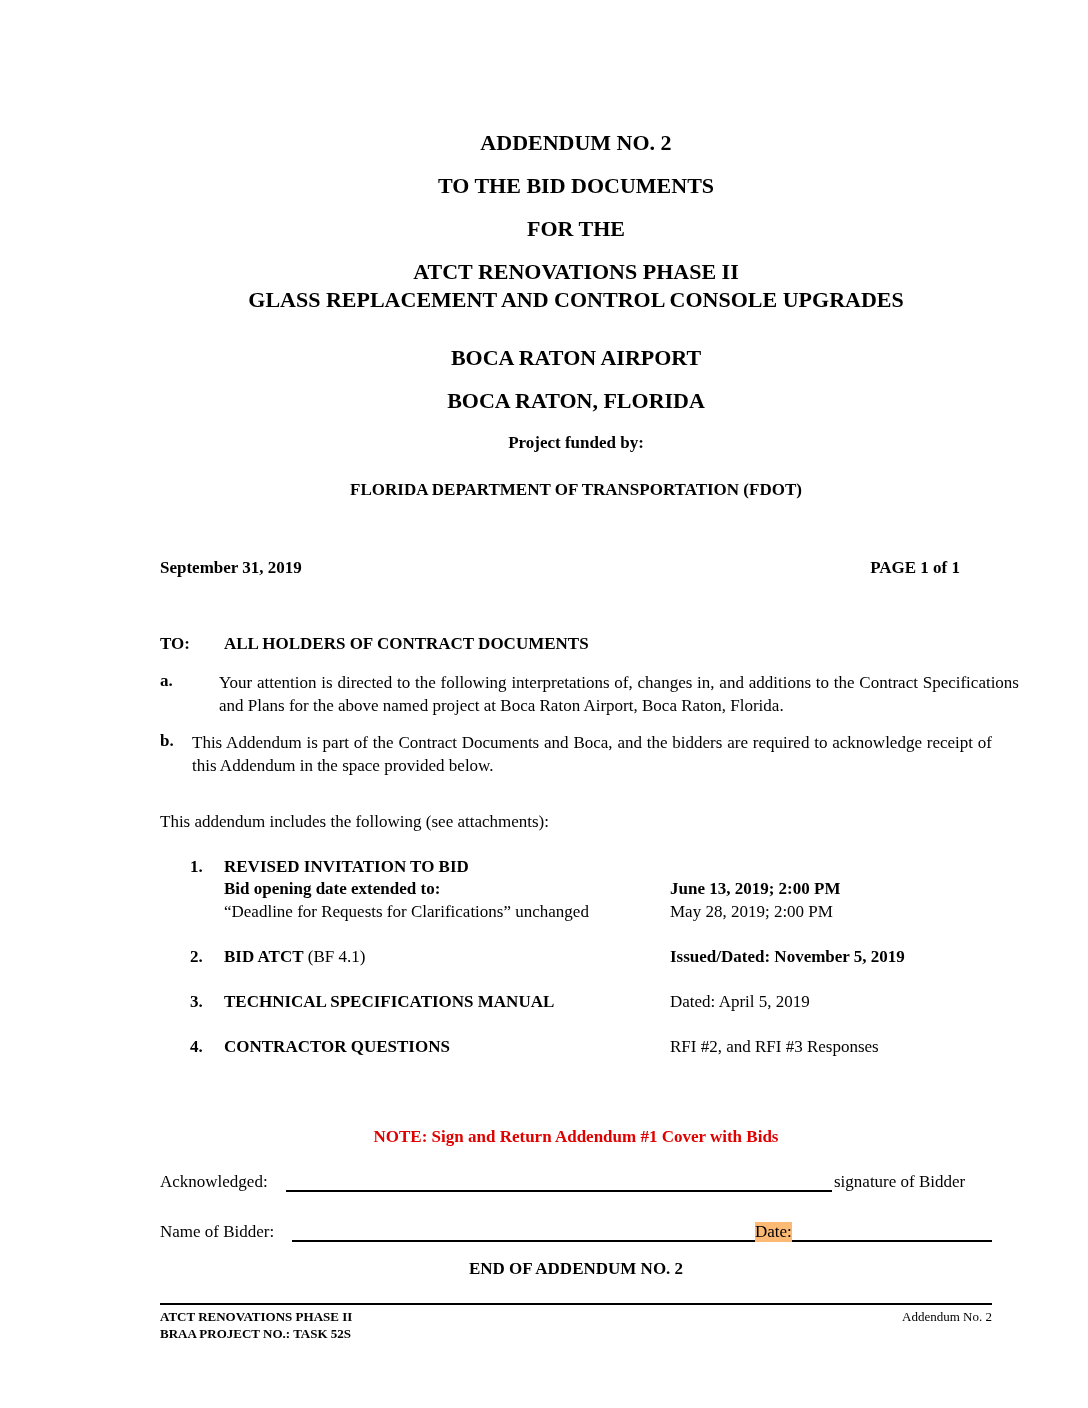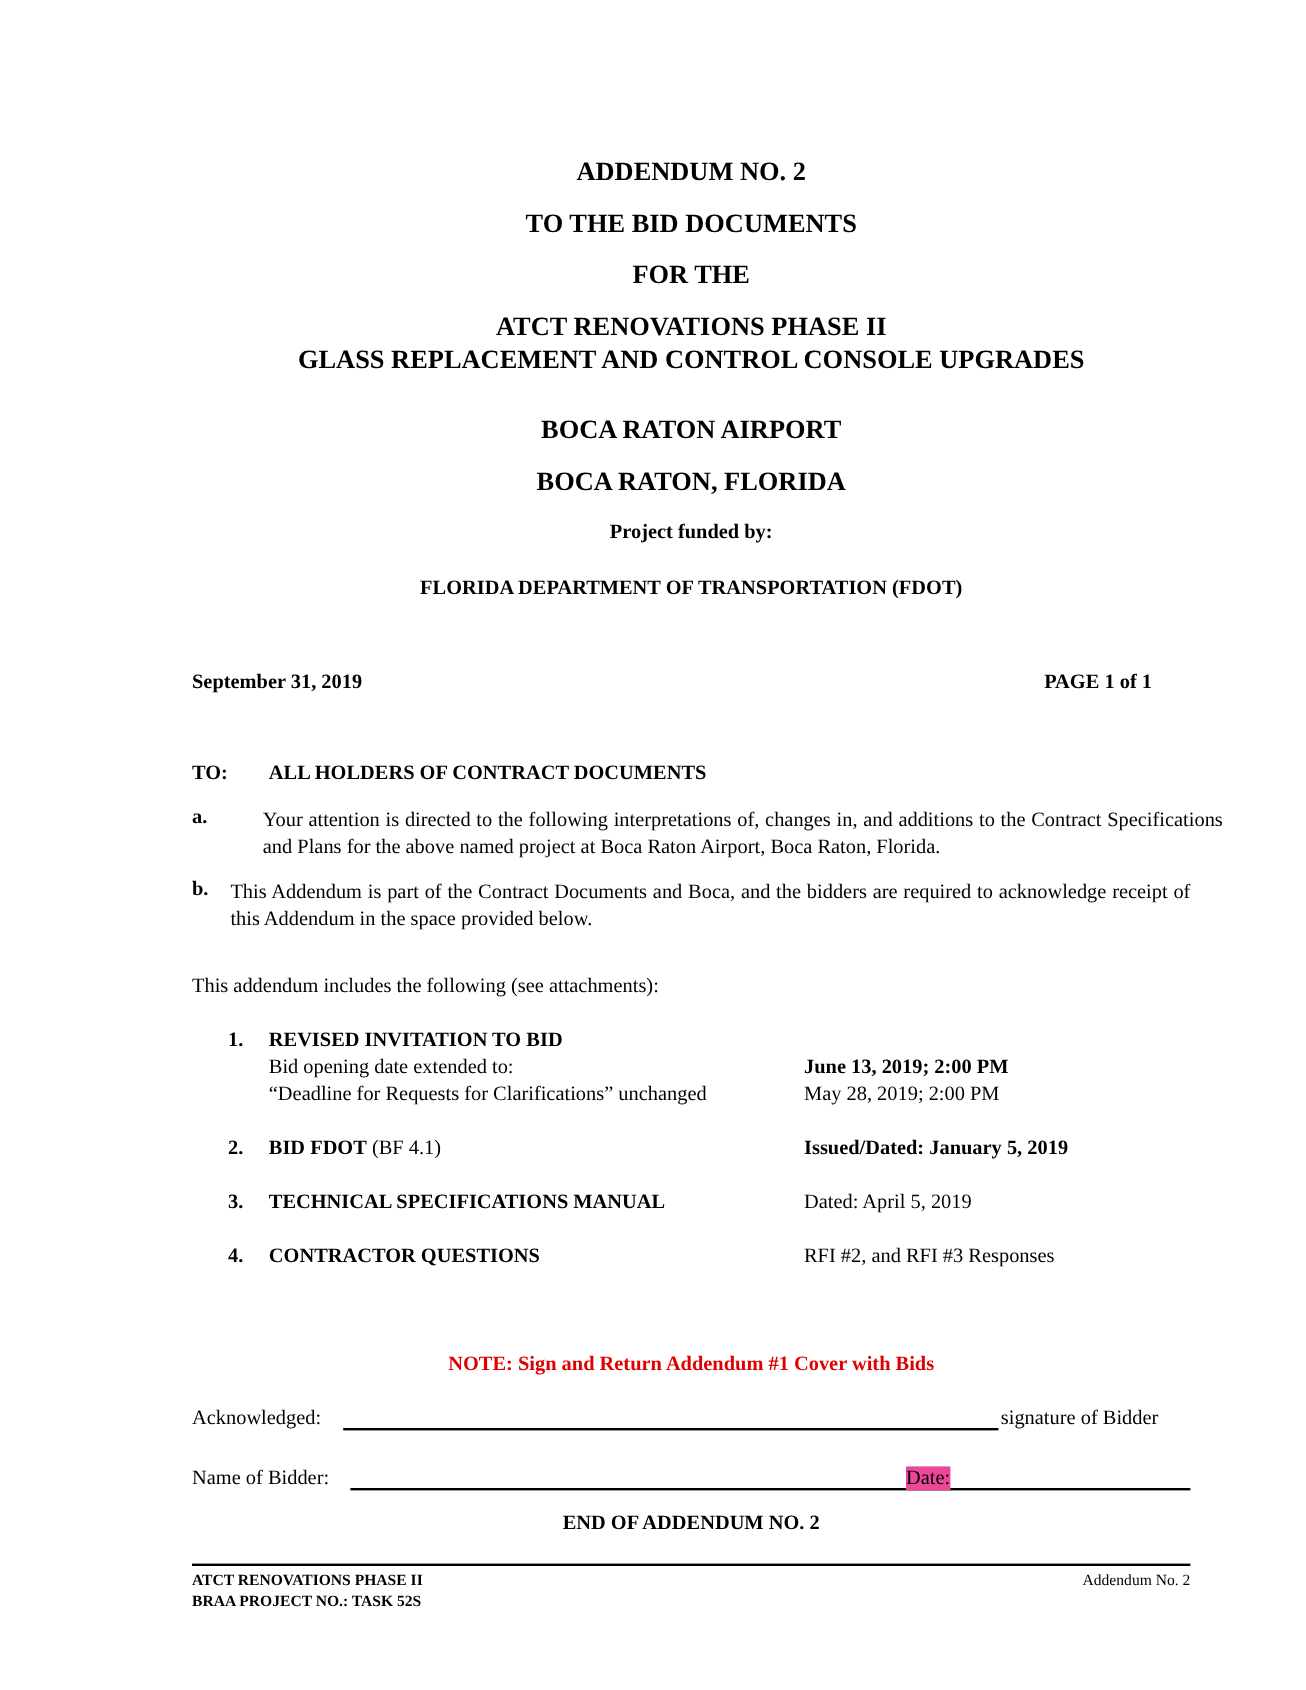--- a/index.html
+++ b/index.html
@@ -42,46 +42,46 @@
 
   <div class="marker" style="top:671px;">a.</div>
   <div class="para" style="top:671px;margin-left:27px;">Your attention is directed to the following interpretations of, changes in, and additions to the Contract Specifications and Plans for the above named project at Boca Raton Airport, Boca Raton, Florida.</div>
   <div class="marker" style="top:731px;">b.</div>
   <div class="para" style="top:731px;">This Addendum is part of the Contract Documents and Boca, and the bidders are required to acknowledge receipt of this Addendum in the space provided below.</div>
 
   <div class="abs reg u" style="top:812px; left:160px;">This addendum includes the following (see attachments):</div>
 
   <div class="abs b17" style="top:857px; left:190px;">1.</div>
   <div class="abs b17" style="top:857px; left:224px;">REVISED INVITATION TO BID</div>
-  <div class="abs reg" style="top:879px; left:224px;">Bid opening date extended to:</div>
+  <div class="abs reg" style="top:879px; left:224px;font-weight:bold;">Bid opening date extended to:</div>
   <div class="abs b17" style="top:879px; left:670px;">June 13, 2019; 2:00 PM</div>
   <div class="abs reg" style="top:902px; left:224px;">“Deadline for Requests for Clarifications” unchanged</div>
   <div class="abs reg" style="top:902px; left:670px;">May 28, 2019; 2:00 PM</div>
 
   <div class="abs b17" style="top:947px; left:190px;">2.</div>
-  <div class="abs reg" style="top:947px; left:224px;"><span class="bold">BID FDOT</span><span> (BF 4.1)</span></div>
-  <div class="abs b17" style="top:947px; left:670px;">Issued/Dated: January 5, 2019</div>
+  <div class="abs reg" style="top:947px; left:224px;"><span class="bold">BID ATCT</span><span> (BF 4.1)</span></div>
+  <div class="abs b17" style="top:947px; left:670px;">Issued/Dated: November 5, 2019</div>
 
   <div class="abs b17" style="top:992px; left:190px;">3.</div>
   <div class="abs b17" style="top:992px; left:224px;">TECHNICAL SPECIFICATIONS MANUAL</div>
   <div class="abs reg" style="top:992px; left:670px;">Dated: April 5, 2019</div>
 
   <div class="abs b17" style="top:1037px; left:190px;">4.</div>
   <div class="abs b17" style="top:1037px; left:224px;">CONTRACTOR QUESTIONS</div>
   <div class="abs reg" style="top:1037px; left:670px;">RFI #2, and RFI #3 Responses</div>
 
   <div class="abs center b17 red" style="top:1127px;">NOTE:  Sign and Return Addendum #1 Cover with Bids</div>
 
   <div class="abs reg" style="top:1172px; left:160px;">Acknowledged:</div>
   <div class="line" style="top:1190px; left:286px; width:546px;"></div>
   <div class="abs reg" style="top:1172px; left:834px;">signature of Bidder</div>
 
   <div class="abs reg" style="top:1222px; left:160px;text-align:right;">Name of Bidder:</div>
   <div class="line" style="top:1240px; left:292px; width:700px;"></div>
-  <div class="abs reg" style="top:1222px; left:755px; background:#ec4899;">Date:</div>
+  <div class="abs reg" style="top:1222px; left:755px; background:#fdba74;">Date:</div>
 
   <div class="abs center b17" style="top:1259px;">END OF ADDENDUM NO. 2</div>
 
   <div class="line" style="top:1303px; left:160px; width:832px;"></div>
   <div class="abs foot" style="top:1309px; left:160px;">ATCT RENOVATIONS PHASE II</div>
   <div class="abs foot" style="top:1326px; left:160px;">BRAA PROJECT NO.: TASK 52S</div>
   <div class="abs footr" style="top:1309px; right:96px;">Addendum No. 2</div>
 
 </div>
 

